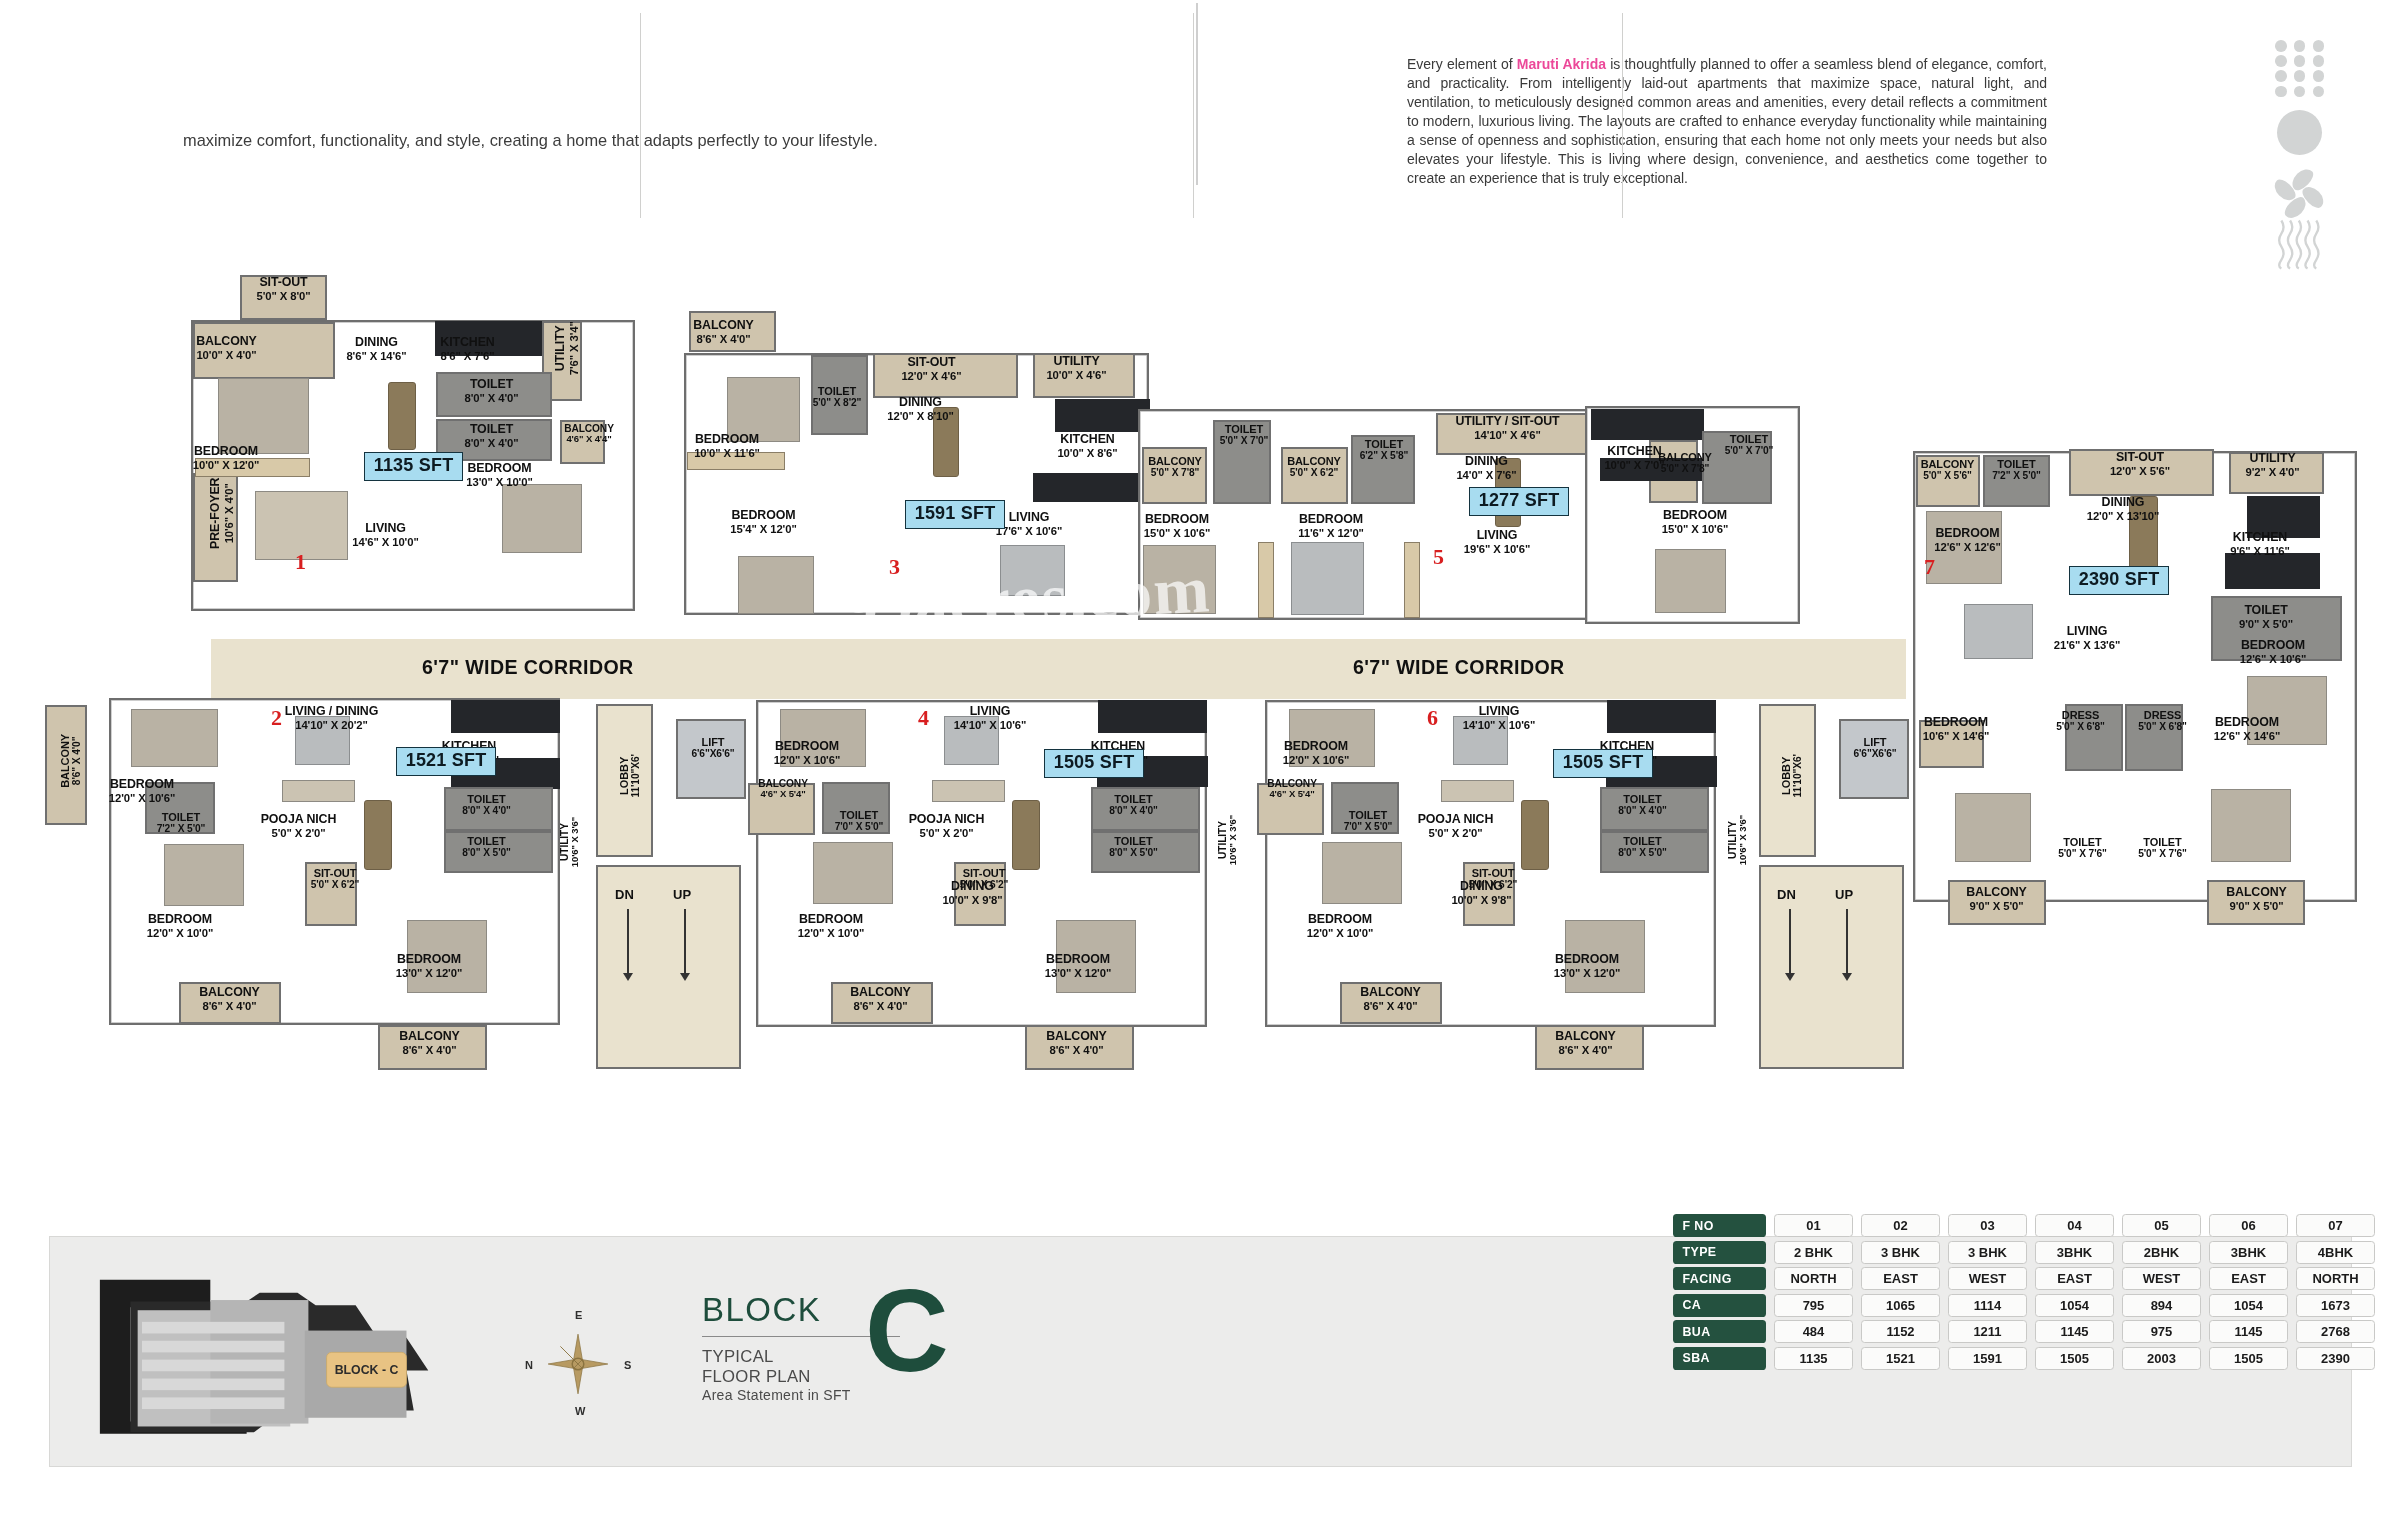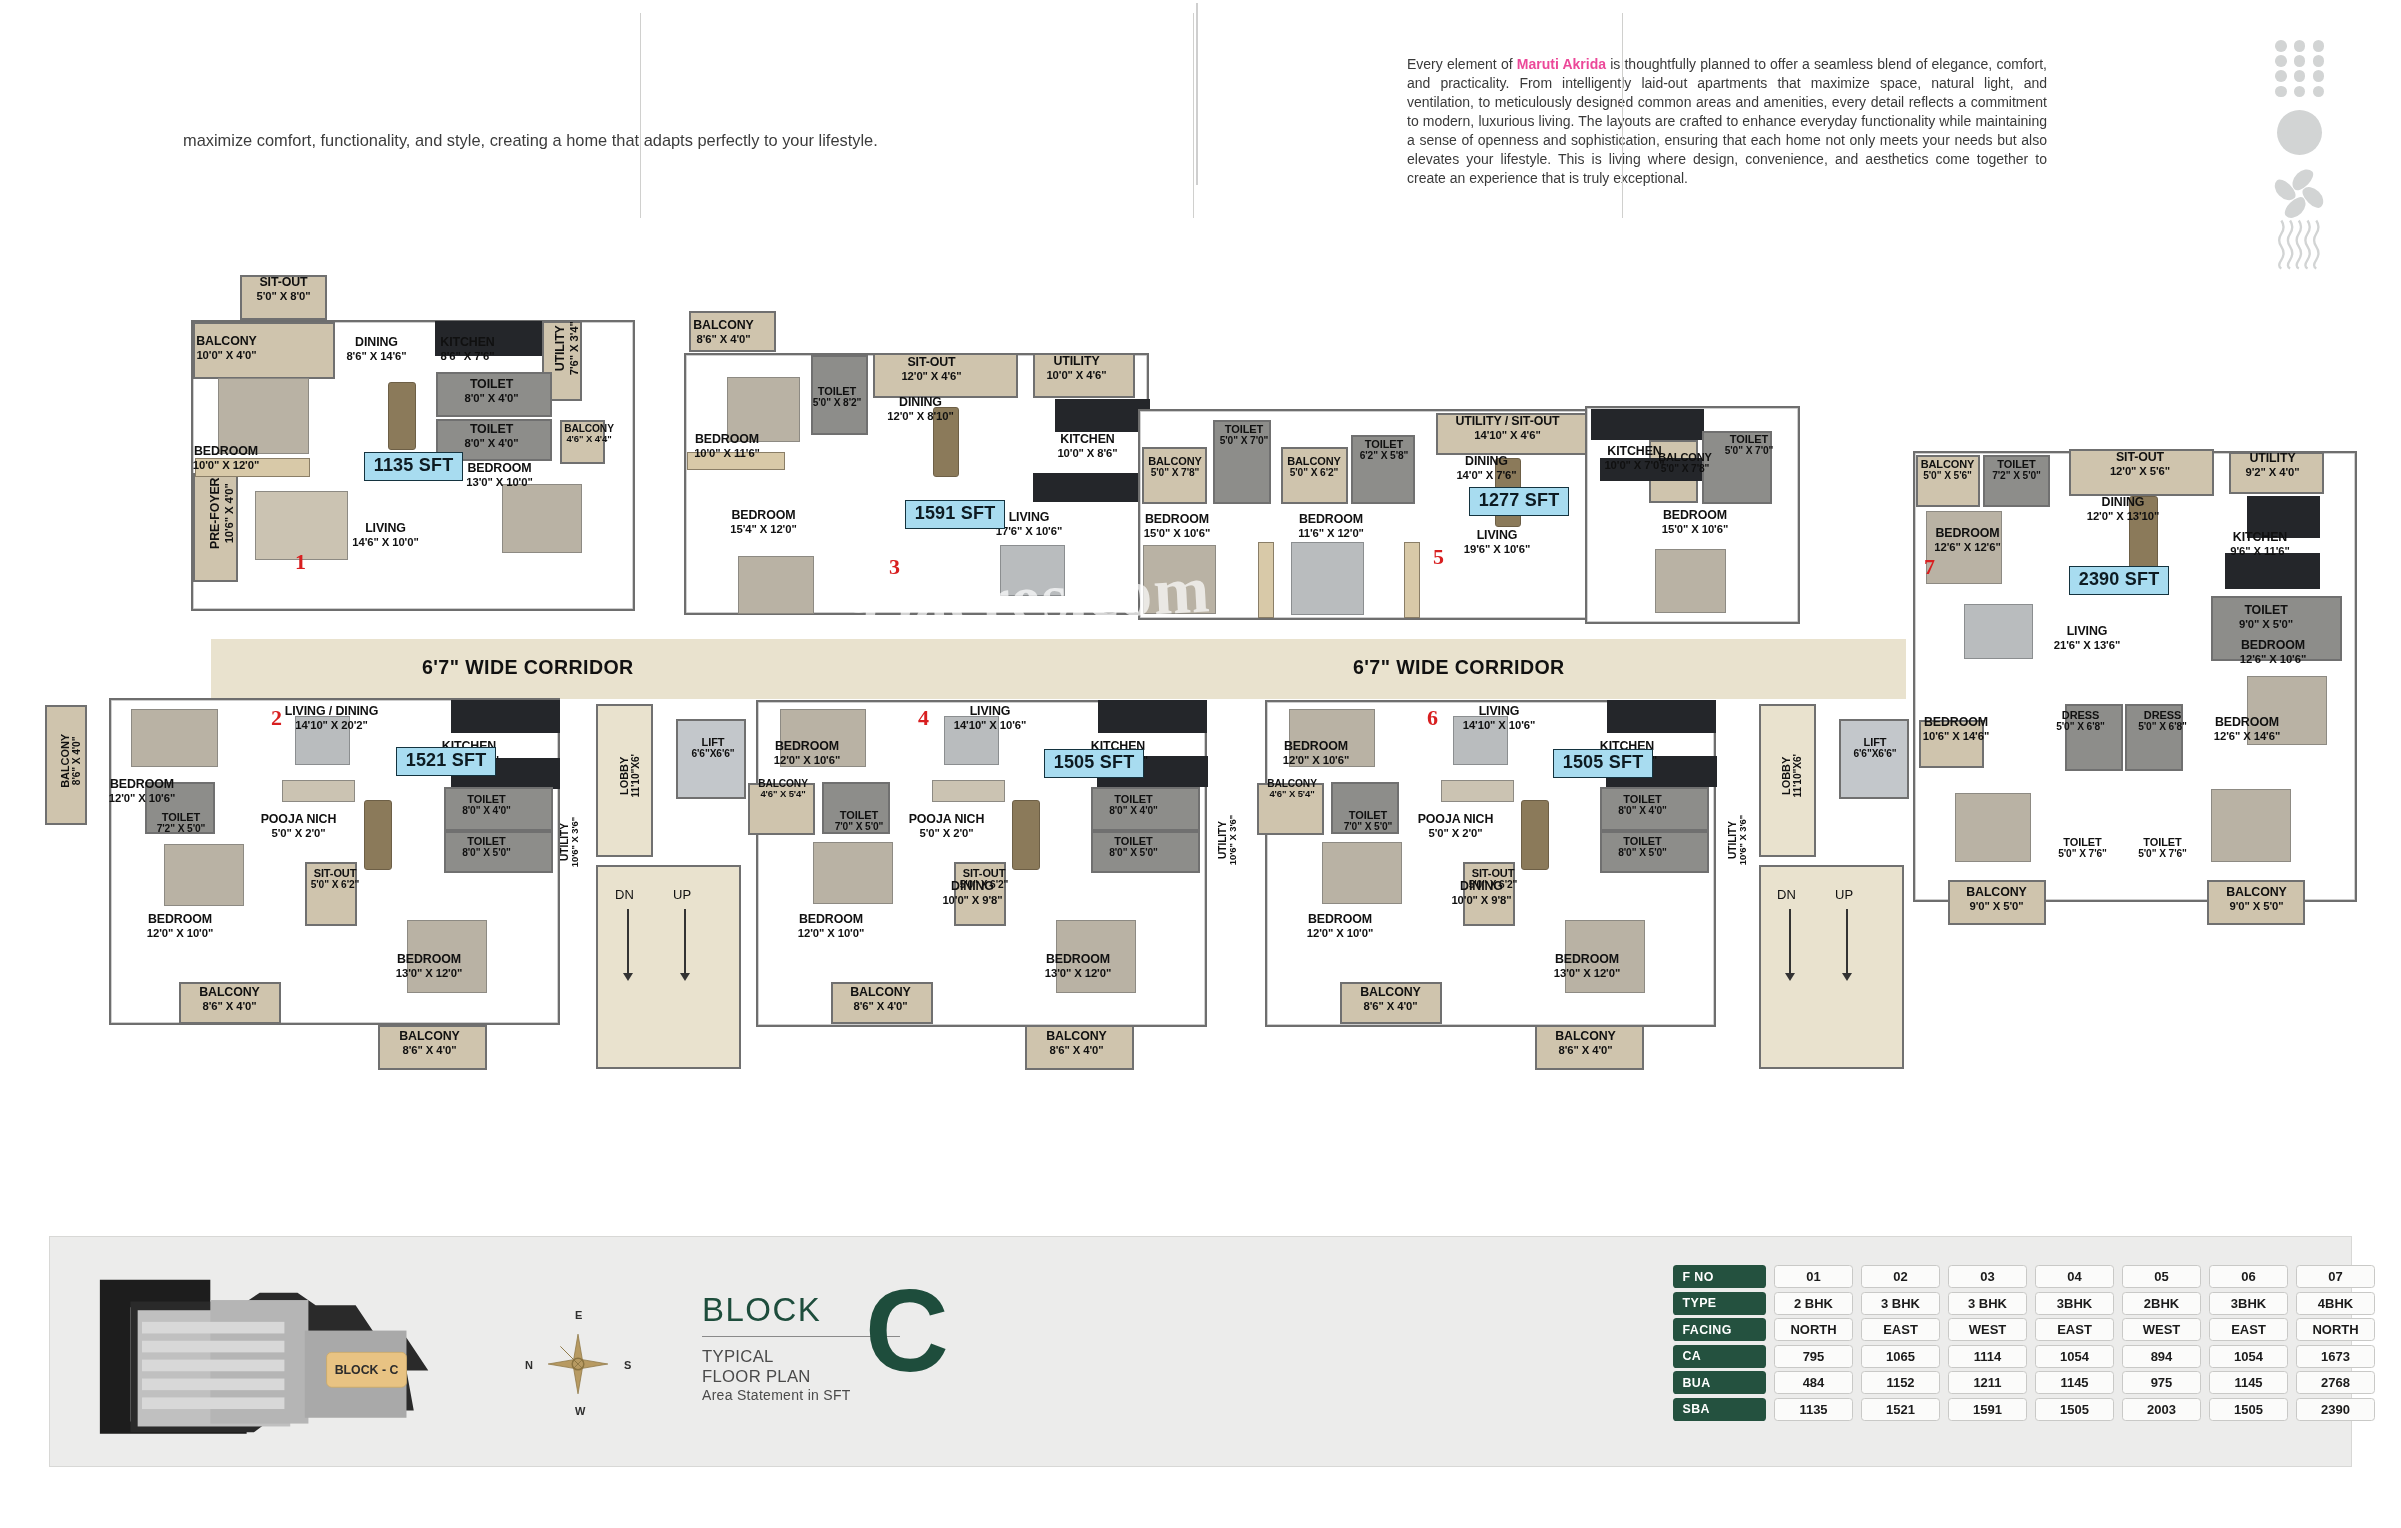--- a/index.html
+++ b/index.html
@@ -86,21 +86,21 @@
   }
   .unum {
     position:absolute; color:#d81f20; font-weight:bold; font-size:22px;
     font-family:"Liberation Serif", serif;
   }
   .corridor-txt {
     position:absolute; font-size:19.6px; font-weight:bold; color:#111;
     letter-spacing:0.4px; white-space:nowrap;
   }
   .stairtxt {
-    position:absolute; font-size:13px; font-weight:normal; color:#111;
+    position:absolute; font-size:13px; font-weight:bold; color:#111;
   }
   .arrowdn, .arrowup {
     position:absolute; width:2.2px; background:#333;
   }
   .arrowdn:after, .arrowup:after {
     content:""; position:absolute; left:-4.4px; bottom:-7.3px;
     border-left:5.5px solid transparent; border-right:5.5px solid transparent;
     border-top:8.7px solid #333;
   }
   .wm {
@@ -133,21 +133,21 @@
   .block-rule { width:198px; height:1.5px; background:#8a8a8a; margin:6.5px 0 10.2px; }
   .block-sub { font-size:16.7px; color:#4a4a4a; line-height:19.6px; letter-spacing:0.3px; }
   .block-sub .small { font-size:14px; }
   .blockletter {
     position:absolute; left:865px; top:1273px;
     font-size:116px; font-weight:bold; color:#1e4d3c; line-height:1;
     font-family:"Liberation Sans", sans-serif;
   }
 
   
-  .areatbl { position:absolute; left:1673px; top:1265px; }
+  .areatbl { position:absolute; left:1673px; top:1214px; }
   .arow { display:flex; align-items:center; margin-bottom:3.6px; }
   .hcell {
     width:93px; height:23px; background:#24513f; color:#fff;
     font-size:12.4px; font-weight:bold; display:flex; align-items:center;
     padding-left:9.5px; border-radius:3.6px; letter-spacing:0.4px;
   }
   .vcell {
     width:79px; height:23px; margin-left:8px; background:#fbfbfa;
     border:0.7px solid #c9c9c7; border-radius:3.6px;
     display:flex; align-items:center; justify-content:center;

